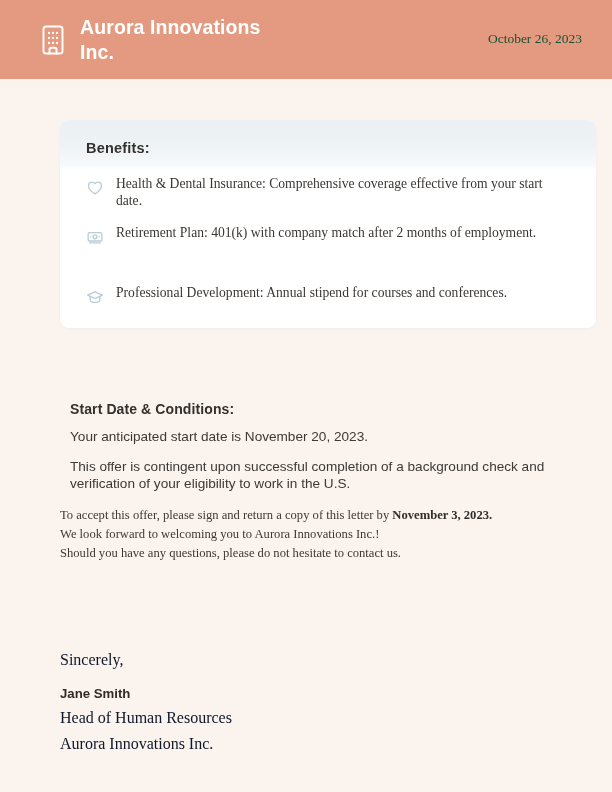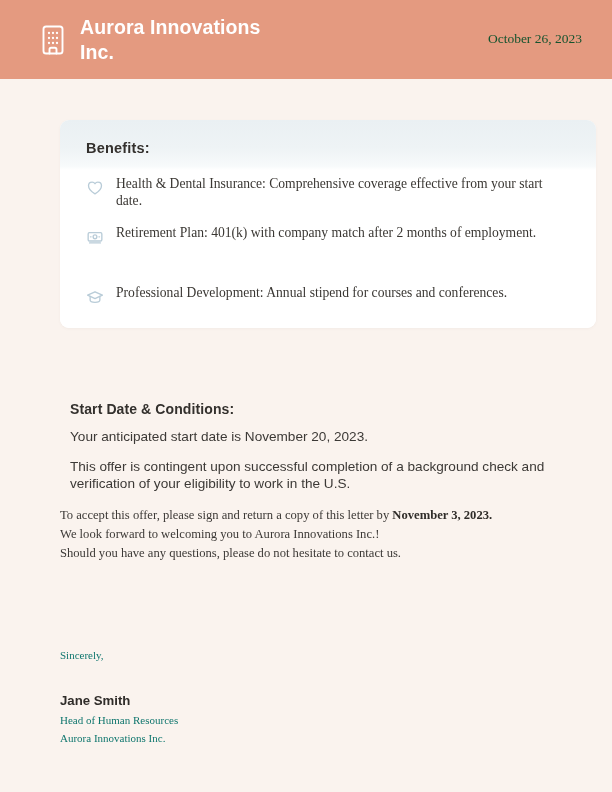--- a/index.html
+++ b/index.html
@@ -144,23 +144,23 @@
   }
 
   .sign-name {
     font-family: "Liberation Sans", sans-serif;
     font-weight: bold;
     font-size: 13.2px;
     color: #2f2c29;
   }
   .sign-line {
     font-family: "Liberation Serif", serif;
-    font-size: 11px;
+    font-size: 16px;
     line-height: 1.58;
-    color: #0f766e;
+    color: #0f172a;
   }
 </style>
 </head>
 <body>
 
 <div class="header">
   <div class="brand">
     <span class="brand-icon">
       <svg viewBox="0 0 26 32" width="26" height="32" fill="none" stroke="#ffffff" stroke-width="1.9" stroke-linecap="round" stroke-linejoin="round">
         <rect x="3.5" y="2.5" width="19" height="27" rx="2.6"></rect>
@@ -236,18 +236,18 @@
   <div class="section" style="top:427px;">
     <div class="closing-line">
       <span>To accept this offer, please sign and return a copy of this letter by </span><span class="strong-date">November 3, 2023.</span>
     </div>
     <div class="closing-line">We look forward to welcoming you to Aurora Innovations Inc.!</div>
     <div class="closing-line">Should you have any questions, please do not hesitate to contact us.</div>
   </div>
 
   <div class="section" style="top:568px;">
     <div class="sign-line">Sincerely,</div>
-    <div class="sign-name" style="margin-top:29px;">Jane Smith</div>
+    <div class="sign-name" style="margin-top:14px;">Jane Smith</div>
     <div class="sign-line" style="margin-top:4px;">Head of Human Resources</div>
     <div class="sign-line">Aurora Innovations Inc.</div>
   </div>
 
 </div>
 
 </body></html>

